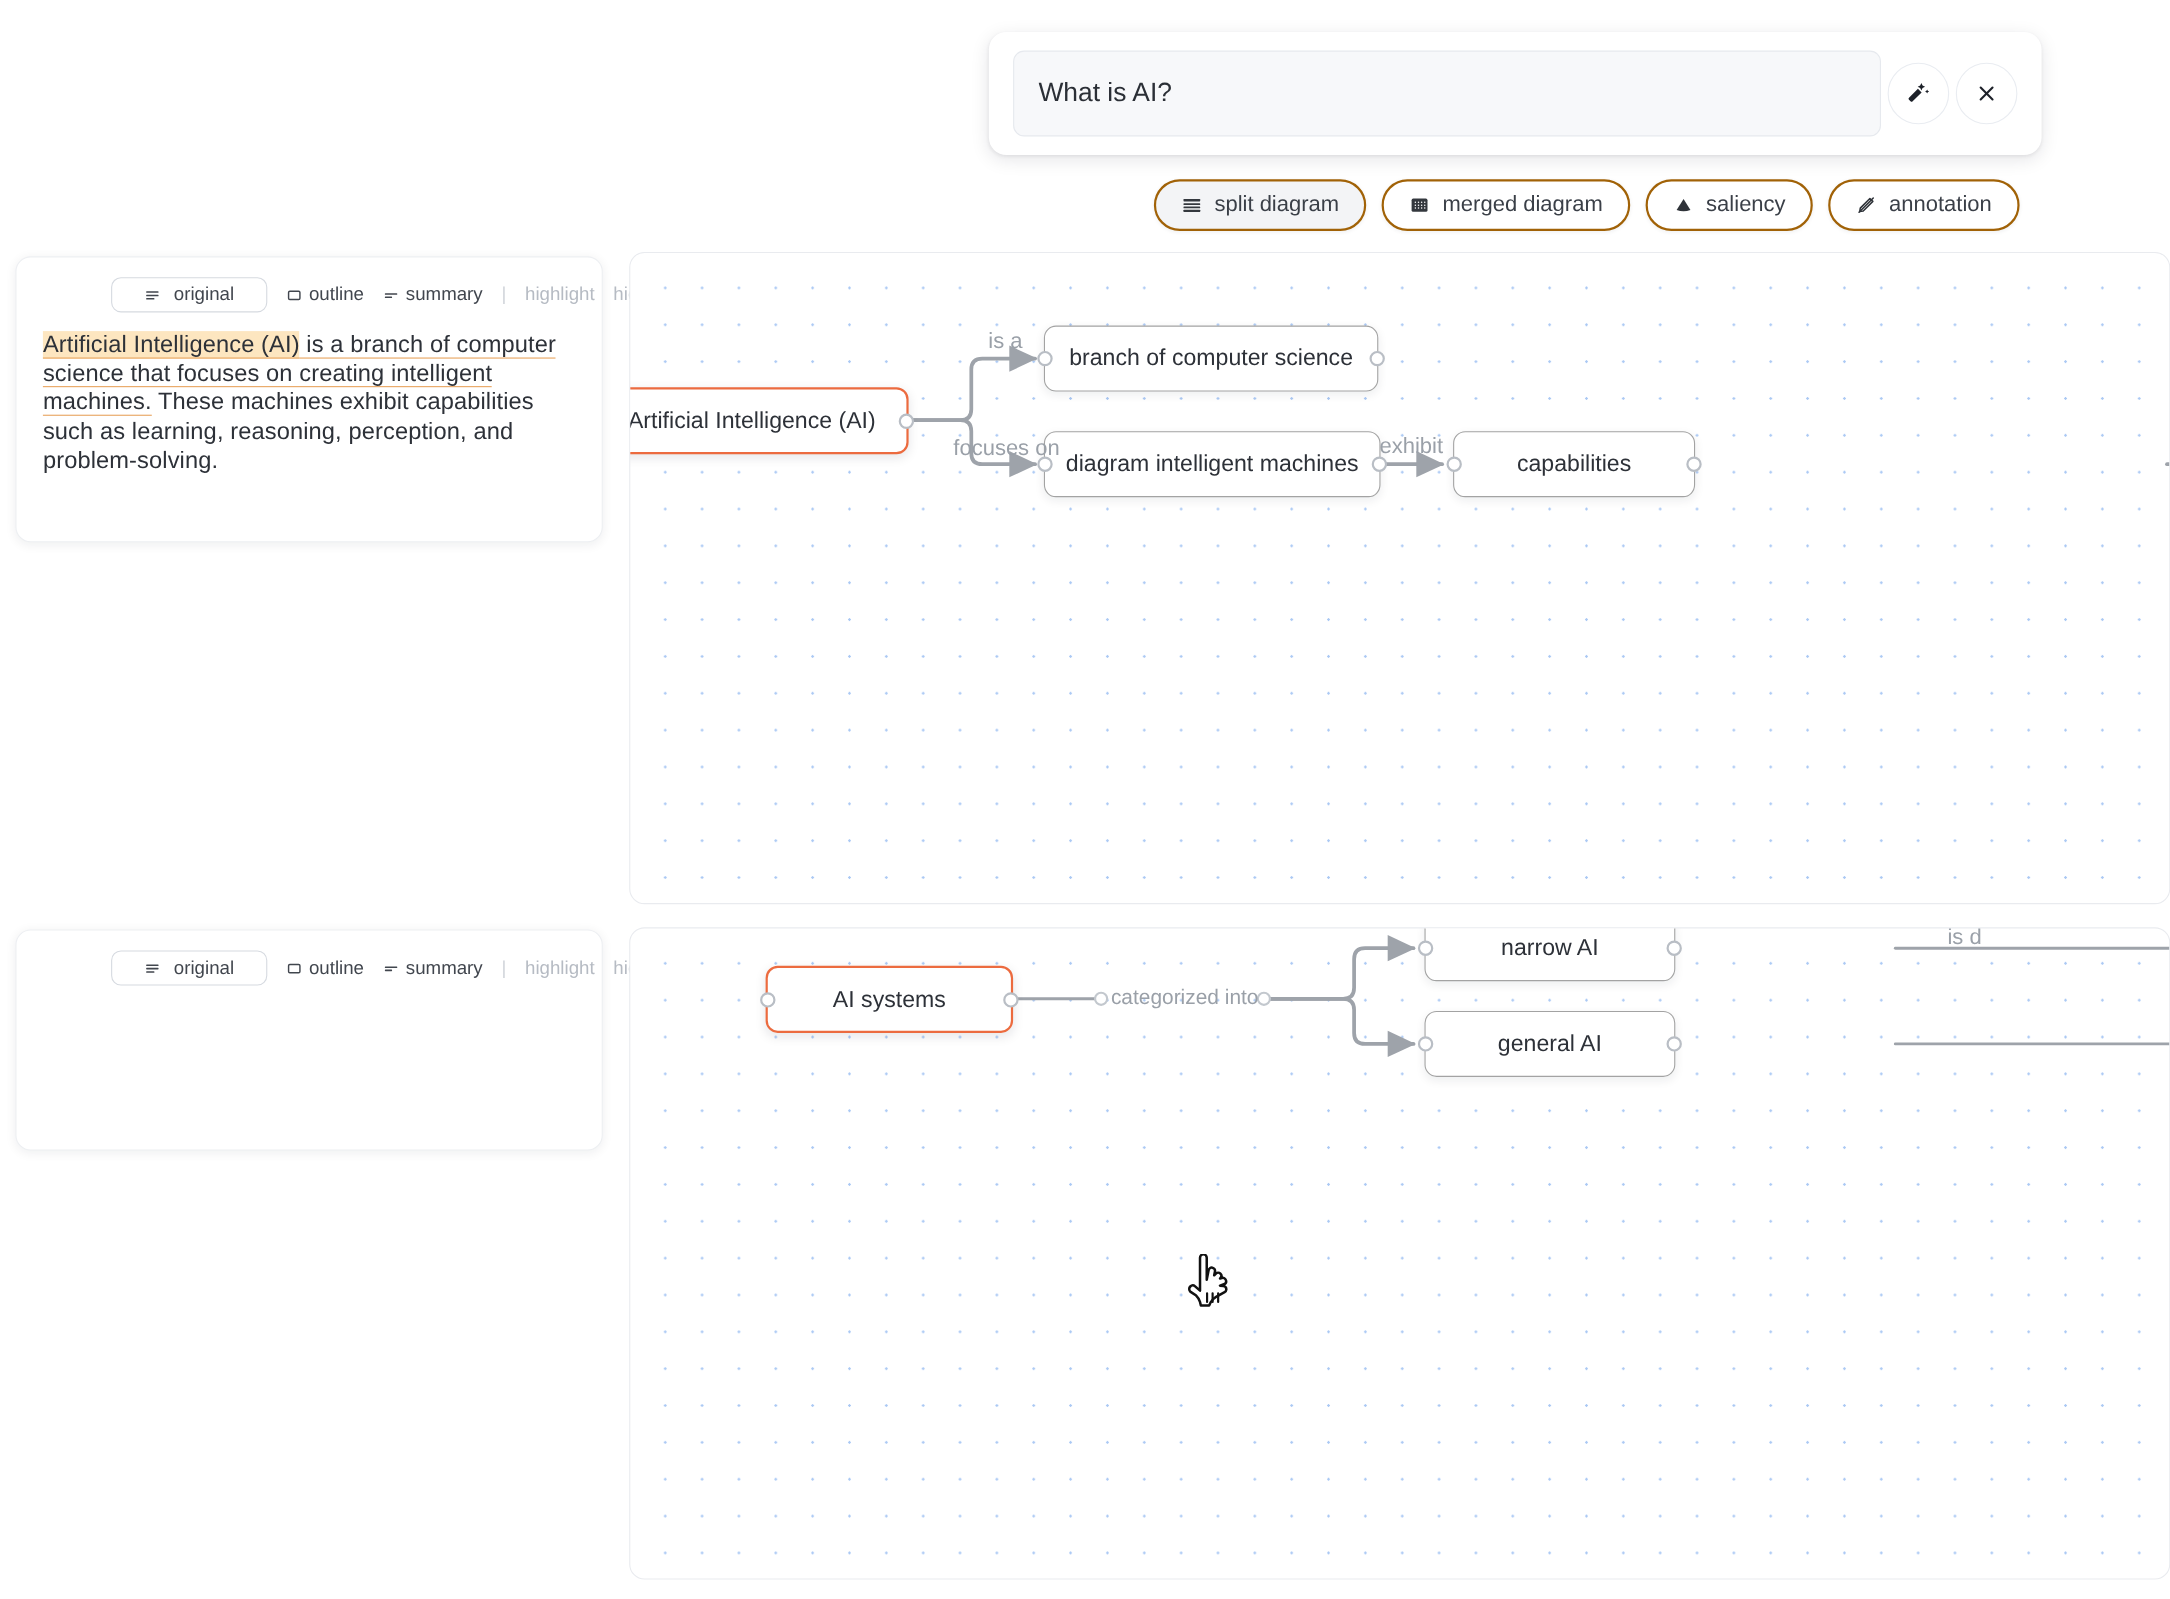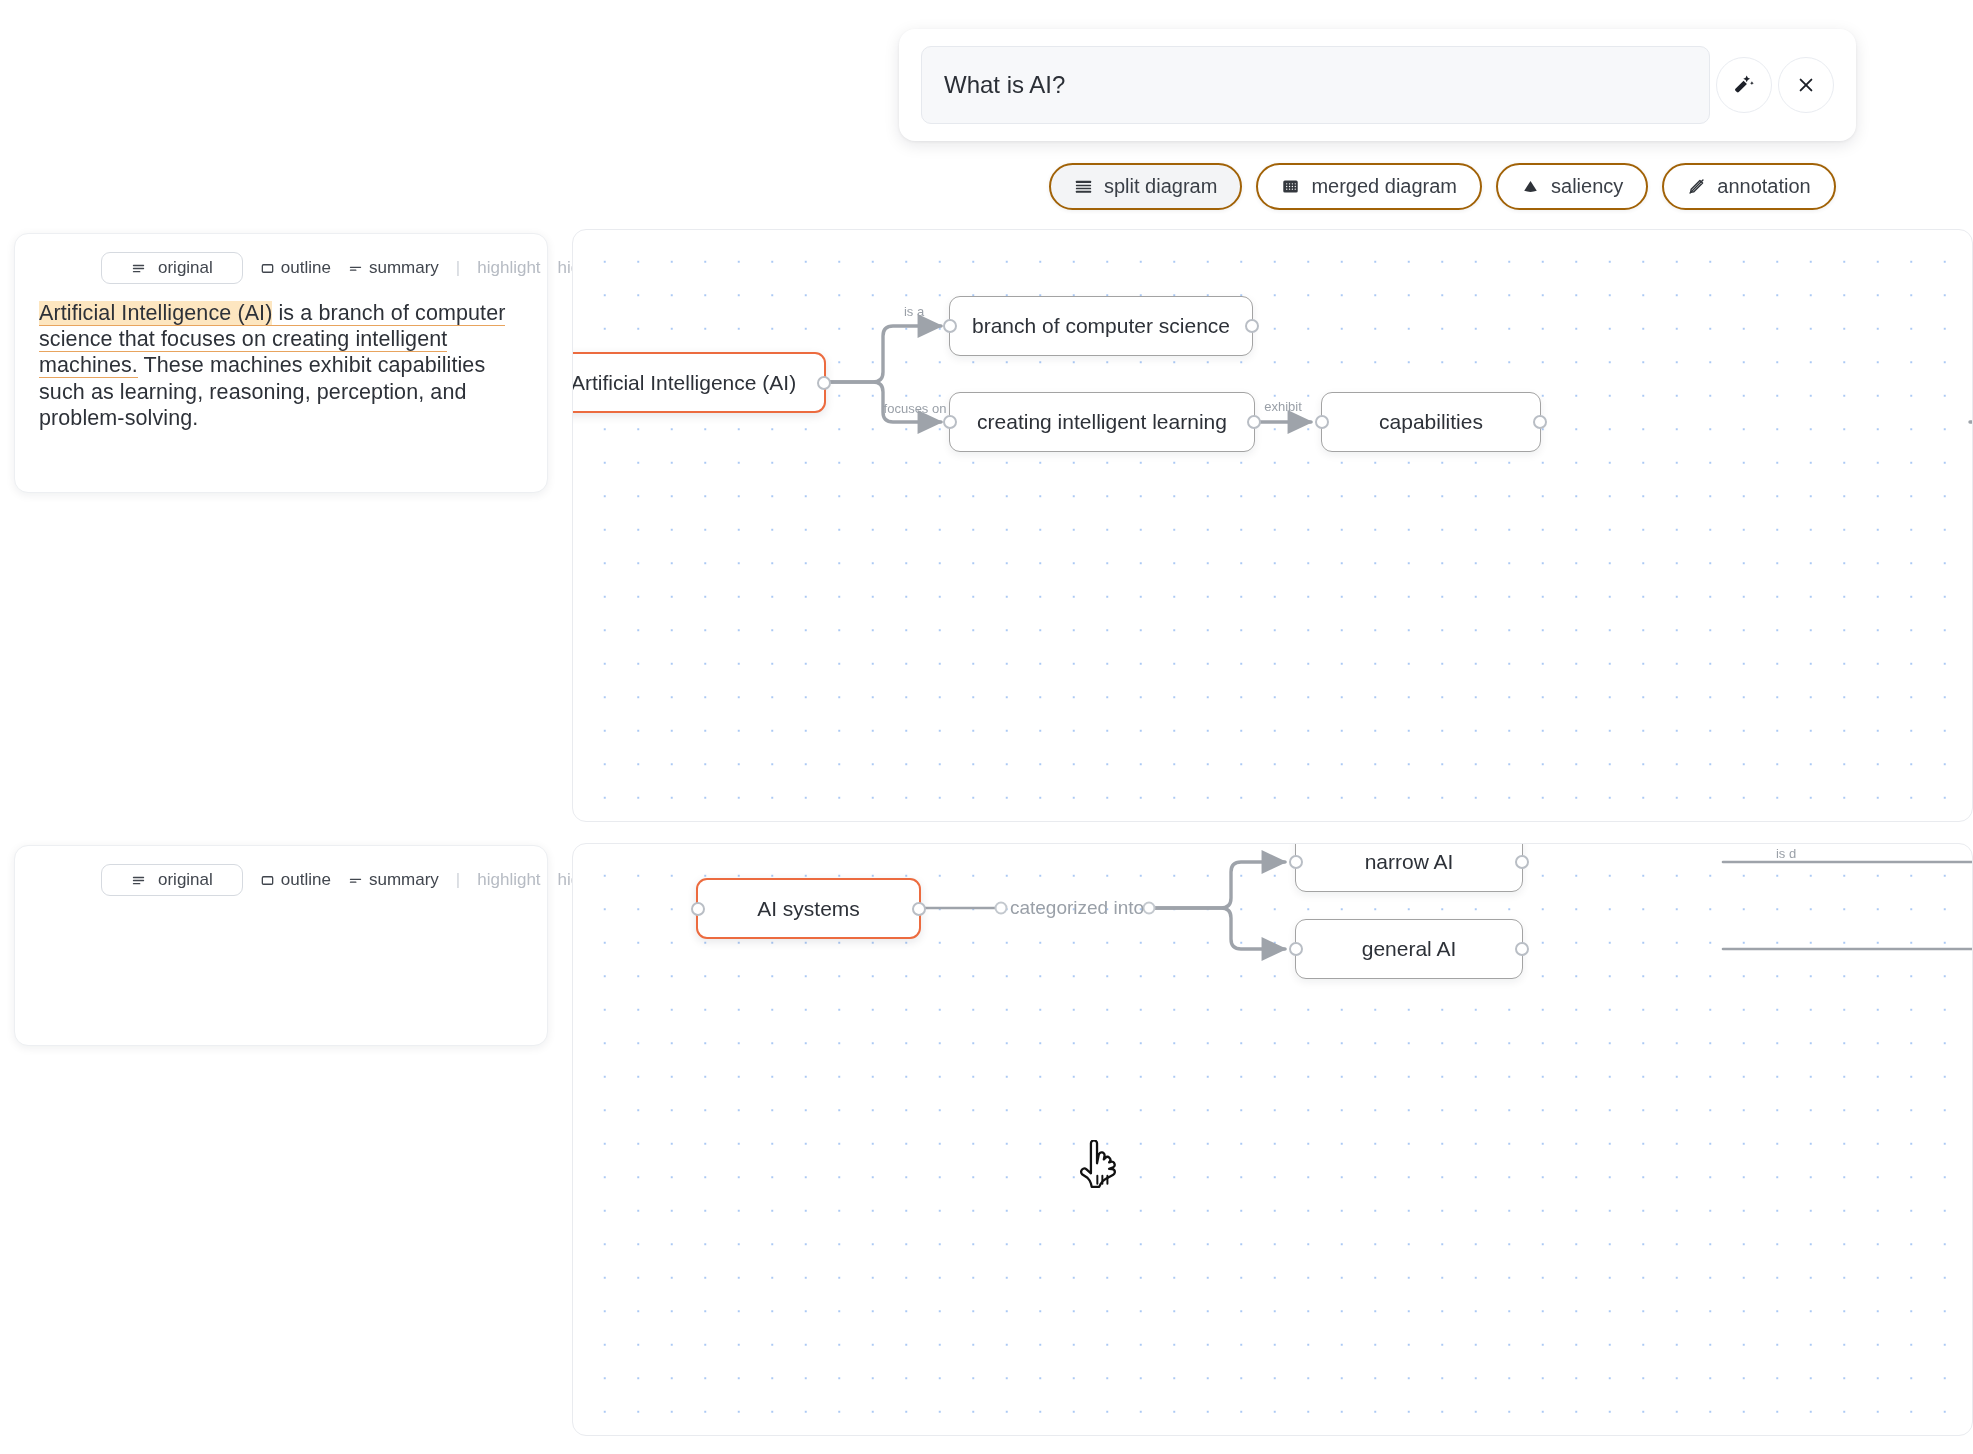--- a/index.html
+++ b/index.html
@@ -135,21 +135,21 @@
     position: absolute; top: 50%; margin-top: -7px;
     width: 14px; height: 14px; border-radius: 50%;
     background: #ffffff; border: 2px solid #b9bec5;
     cursor: crosshair;
   }
   .handle.l { left: -7px; }
   .handle.r { right: -7px; }
 
   .edge-label {
     position: absolute;
-    font-size: 13px; color: #9aa0a8;
+    font-size: 20px; color: #9aa0a8;
     white-space: nowrap;
     transform: translate(-50%, -50%);
   }
   .edge-label.big { font-size: 19px; color: #9aa0a8; }
 
   .edge-dot {
     position: absolute;
     width: 13px; height: 13px; border-radius: 50%;
     background: #ffffff; border: 2px solid #c3c8ce;
     transform: translate(-50%, -50%);
@@ -331,21 +331,21 @@
       </div>
 
       <div class="node" style="left:376px; top:66px; width:304px; height:60px;">
         <span class="handle l"></span>
         <span>branch of computer science</span>
         <span class="handle r"></span>
       </div>
 
       <div class="node" style="left:376px; top:162px; width:306px; height:60px;">
         <span class="handle l"></span>
-        <span>creating intelligent learning</span>
+        <span>diagram intelligent machines</span>
         <span class="handle r"></span>
       </div>
 
       <div class="node" style="left:748px; top:162px; width:220px; height:60px;">
         <span class="handle l"></span>
         <span>capabilities</span>
         <span class="handle r"></span>
       </div>
 
       <div class="edge-label" style="left:341px; top:81px;">is a</div>

